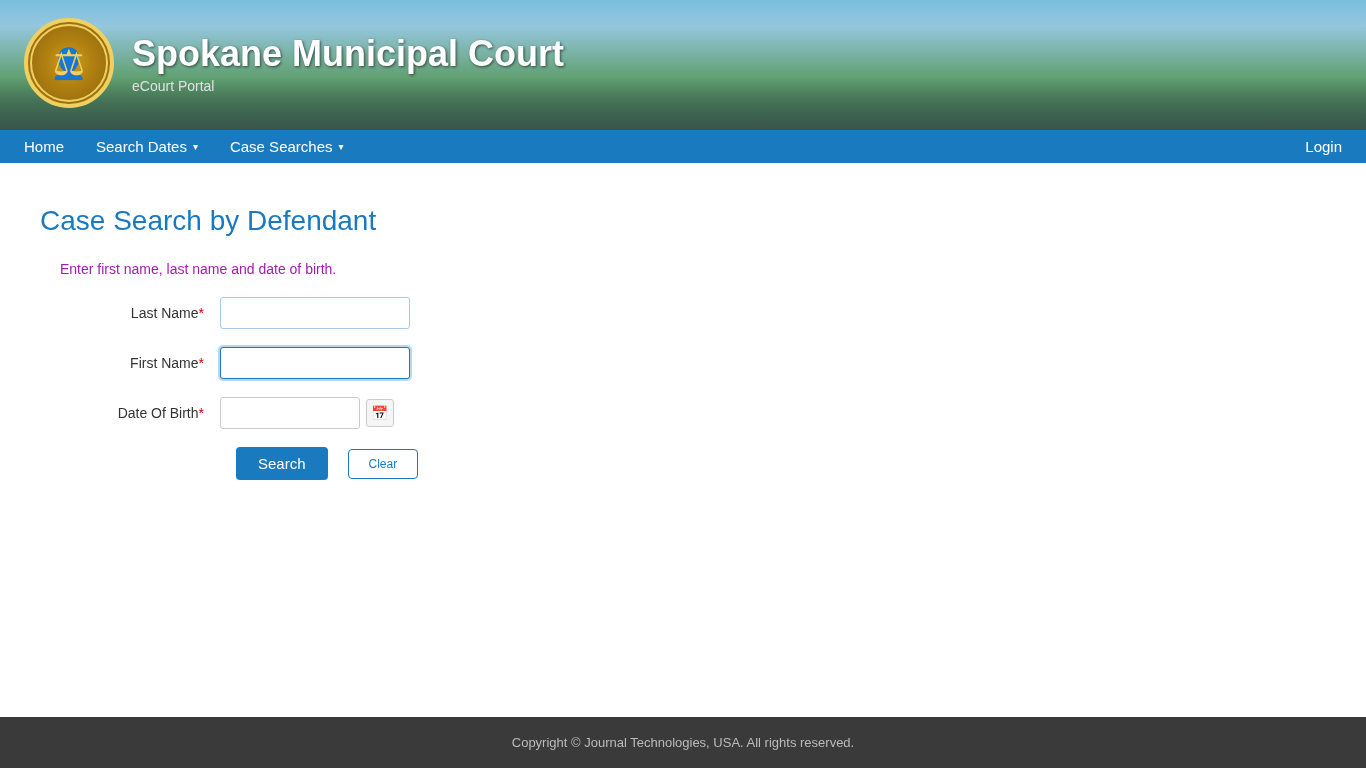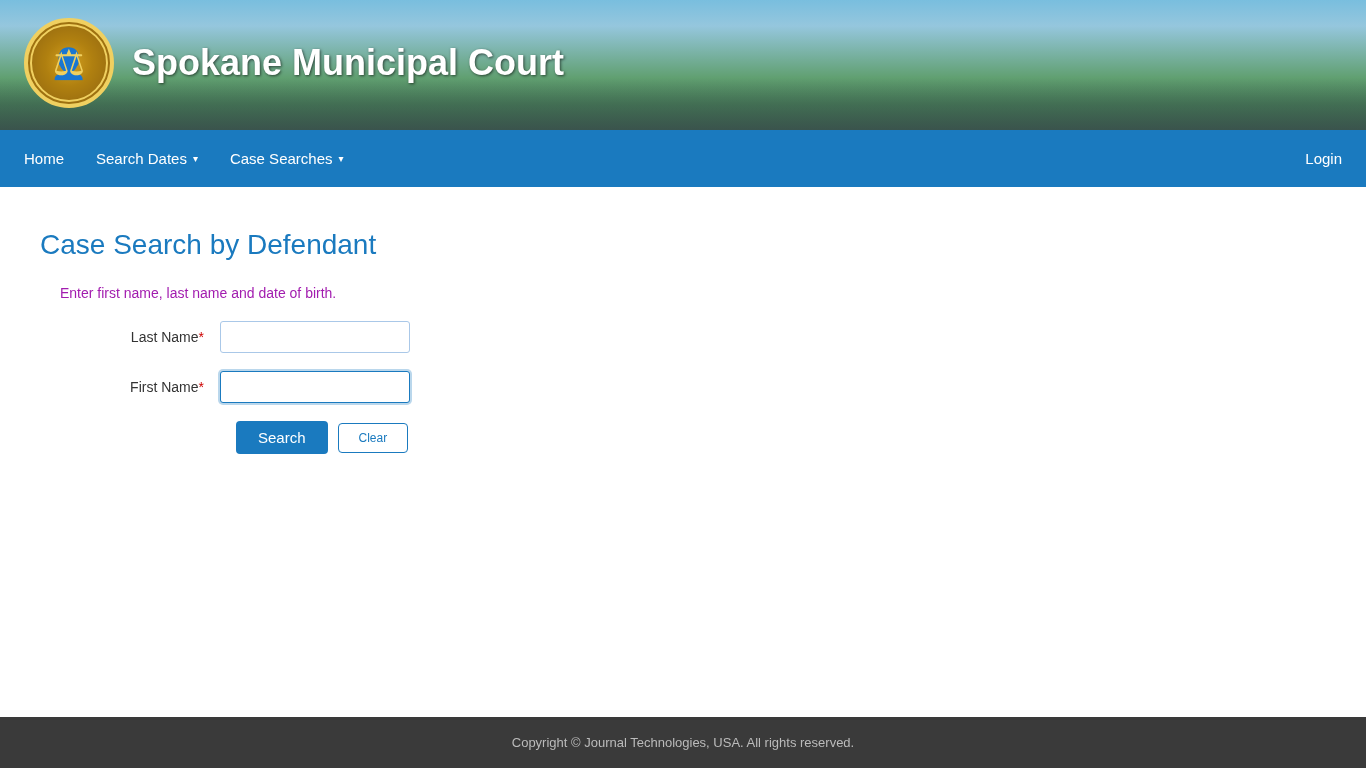--- a/index.html
+++ b/index.html
@@ -84,21 +84,21 @@
       font-size: 14px;
       color: #e0e0e0;
       margin-top: 2px;
     }
 
     
     .navbar {
       background: #1a7abf;
       display: flex;
       align-items: stretch;
-      height: 57px;
+      height: 33px;
       padding: 0 8px;
     }
     .nav-item {
       display: flex;
       align-items: center;
       padding: 0 16px;
       color: #fff;
       font-size: 15px;
       cursor: pointer;
       text-decoration: none;
@@ -187,21 +187,21 @@
       display: flex;
       align-items: center;
       justify-content: center;
       cursor: pointer;
       color: #555;
       font-size: 14px;
     }
     .btn-group {
       display: flex;
       align-items: center;
-      gap: 10px;
+      gap: 20px;
       margin-left: 176px;
       margin-top: 11px;
     }
     .btn-search {
       background: #1a7abf;
       color: #fff;
       border: none;
       border-radius: 4px;
       padding: 8px 22px;
       font-size: 15px;
@@ -244,20 +244,21 @@
   <div class="header-bg"></div>
   <div class="header-skyline"></div>
   <div class="header-content">
     <div class="logo-circle">
       <div class="logo-inner">
         <span class="logo-face">👤</span>
       </div>
     </div>
     <div class="header-text">
       <div class="header-title">Spokane Municipal Court</div>
+      <div class="header-subtitle">eCourt Portal</div>
     </div>
   </div>
 </div>
 
 <nav class="navbar">
   <a class="nav-item">
     <span>Home</span>
   </a>
   <a class="nav-item">
     <span>Search Dates</span>
@@ -284,20 +285,29 @@
       <input type="text" class="form-input" style="">
     </div>
 
     <div class="form-group">
       <label class="form-label">
         <span>First Name</span><span class="required-star">*</span>
       </label>
       <input type="text" class="form-input active" style="">
     </div>
 
+    <div class="form-group">
+      <label class="form-label">
+        <span>Date Of Birth</span><span class="required-star">*</span>
+      </label>
+      <div class="date-input-group">
+        <input type="text" class="date-input" style="">
+        <div class="calendar-icon">📅</div>
+      </div>
+    </div>
 
     <div class="btn-group">
       <button class="btn-search">Search</button>
       <button class="btn-clear">Clear</button>
     </div>
   </div>
 </div>
 
 <footer class="footer">
   <span>Copyright © Journal Technologies, USA. All rights reserved.</span>

